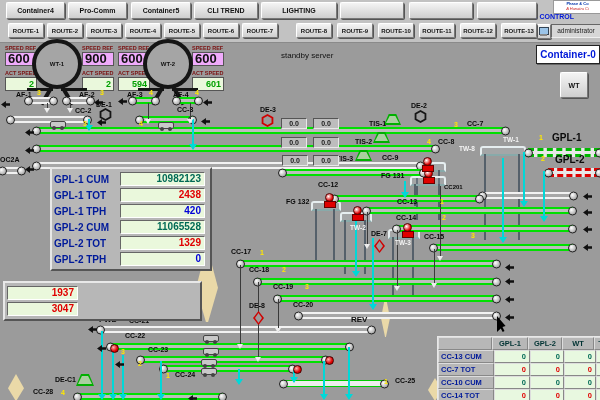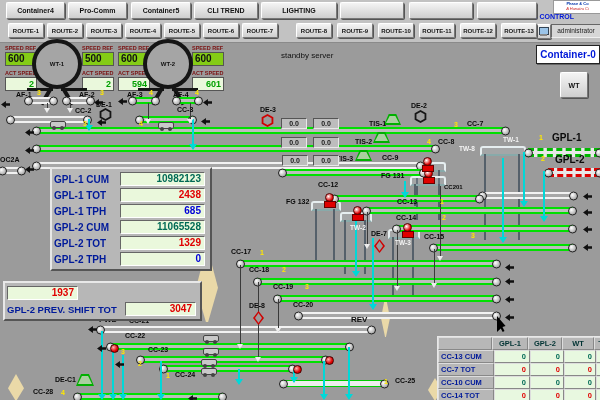--- a/index.html
+++ b/index.html
@@ -25,22 +25,22 @@
   #userfield{position:absolute;left:551px;top:24px;width:48px;height:12px;background:#d6d6d6;
              border:1px solid #666;border-bottom-color:#eee;border-right-color:#eee;
              font-size:6.5px;color:#222;line-height:12px;text-align:center;overflow:hidden;}
   #containersel{position:absolute;left:536px;top:45px;width:62px;height:17px;background:#fff;
                 border:1px solid #222;box-shadow:1px 1px 0 #666;
                 font-size:10px;font-weight:bold;color:#0018d8;text-align:center;line-height:17px;}
   #wtbtn{left:560px;top:72px;width:26px;height:24px;font-size:7px;}
   #status{position:absolute;left:281px;top:51px;font-size:8px;color:#111;}
   
   .sp-lbl{position:absolute;font-size:5.5px;font-weight:bold;color:#7a1010;}
-  .sp-ref{position:absolute;width:28px;height:12px;background:#84cc16;border:1px solid #555;
-          font-size:10px;font-weight:bold;color:#111;line-height:12px;padding-left:2px;}
+  .sp-ref{position:absolute;width:28px;height:12px;background:#f0abfc;border:1px solid #555;
+          font-size:13px;font-weight:bold;color:#111;line-height:12px;padding-left:2px;}
   .sp-act{position:absolute;width:28px;height:12px;background:#eaf8dc;border:1px solid #555;
           font-size:9px;font-weight:bold;color:#00a000;line-height:12px;text-align:right;padding-right:2px;}
   
   .wheel{position:absolute;width:42px;height:42px;border:4px solid #151515;border-radius:50%;
          background:#a5a5a5;display:flex;align-items:center;justify-content:center;
          font-size:6px;font-weight:bold;color:#111;z-index:2;}
   .wleg{position:absolute;width:4px;height:22px;background:#151515;z-index:1;}
   .warm{position:absolute;width:26px;height:3px;background:#151515;z-index:1;}
   
   .belt{position:absolute;height:3px;z-index:3;}
@@ -356,41 +356,40 @@
       <div class="trow">
         <div class="tl" style="width: 66px; font-size: 10px;">GPL-1 CUM</div>
         <div class="tv v-cum" style="width: 80px;">10982123</div>
       </div>
       <div class="trow">
         <div class="tl" style="width: 66px; font-size: 10px;">GPL-1 TOT</div>
         <div class="tv v-tot" style="width: 80px; text-align: right;">2438</div>
       </div>
       <div class="trow">
         <div class="tl" style="width: 66px; font-size: 10px;">GPL-1 TPH</div>
-        <div class="tv v-tph" style="width: 80px;">685</div>
+        <div class="tv v-tph" style="width: 80px;">420</div>
       </div>
       <div class="trow">
         <div class="tl" style="width: 66px; font-size: 10px;">GPL-2 CUM</div>
         <div class="tv v-cum" style="width: 80px;">11065528</div>
       </div>
       <div class="trow">
         <div class="tl" style="width: 66px; font-size: 10px;">GPL-2 TOT</div>
         <div class="tv v-tot" style="width: 80px;">1329</div>
       </div>
       <div class="trow">
         <div class="tl" style="width: 66px; font-size: 10px;">GPL-2 TPH</div>
         <div class="tv v-tph" style="width: 80px;">0</div>
       </div>
     </div>
   <div class="paneltbl" id="prevtbl" style="left:3px;top:281px;width:191px;">
       <div class="trow">
         <div class="tv v-tot" style="width: 66px;">1937</div>
       </div>
       <div class="trow">
-        <div class="tl" style="width: 118px;">GPL-2 PREV. SHIFT TOT</div>
         <div class="tv v-tot" style="width: 66px;">3047</div>
       </div>
     </div>
   <div id="btable">
       <div class="hrow">
         <div class="cell" style="width: 52px;"></div>
         <div class="cell" style="width: 34px;">GPL-1</div>
         <div class="cell" style="width: 32px;">GPL-2</div>
         <div class="cell" style="width: 30px;">WT</div>
         <div class="cell" style="width: 18px;">TIS</div>
@@ -444,21 +443,21 @@
     <div class="btn3d" style="left: 337px; top: 23px; width: 34px; height: 13px; font-size: 6px;">ROUTE-9</div>
     <div class="btn3d" style="left: 378px; top: 23px; width: 34px; height: 13px; font-size: 6px;">ROUTE-10</div>
     <div class="btn3d" style="left: 419px; top: 23px; width: 34px; height: 13px; font-size: 6px;">ROUTE-11</div>
     <div class="btn3d" style="left: 460px; top: 23px; width: 34px; height: 13px; font-size: 6px;">ROUTE-12</div>
     <div class="btn3d" style="left: 501px; top: 23px; width: 34px; height: 13px; font-size: 6px;">ROUTE-13</div>
     <div class="sp-lbl" style="left: 5px; top: 45px;">SPEED REF</div>
     <div class="sp-ref" style="left: 5px; top: 52px;">600</div>
     <div class="sp-lbl" style="left: 5px; top: 70px;">ACT SPEED</div>
     <div class="sp-act" style="left: 5px; top: 77px;">2</div>
     <div class="sp-lbl" style="left: 82px; top: 45px;">SPEED REF</div>
-    <div class="sp-ref" style="left: 82px; top: 52px;">500</div>
+    <div class="sp-ref" style="left: 82px; top: 52px;">900</div>
     <div class="sp-lbl" style="left: 82px; top: 70px;">ACT SPEED</div>
     <div class="sp-act" style="left: 82px; top: 77px;">2</div>
     <div class="sp-lbl" style="left: 118px; top: 45px;">SPEED REF</div>
     <div class="sp-ref" style="left: 118px; top: 52px;">600</div>
     <div class="sp-lbl" style="left: 118px; top: 70px;">ACT SPEED</div>
     <div class="sp-act" style="left: 118px; top: 77px;">594</div>
     <div class="sp-lbl" style="left: 192px; top: 45px;">SPEED REF</div>
     <div class="sp-ref" style="left: 192px; top: 52px;">600</div>
     <div class="sp-lbl" style="left: 192px; top: 70px;">ACT SPEED</div>
     <div class="sp-act" style="left: 192px; top: 77px;">601</div>

